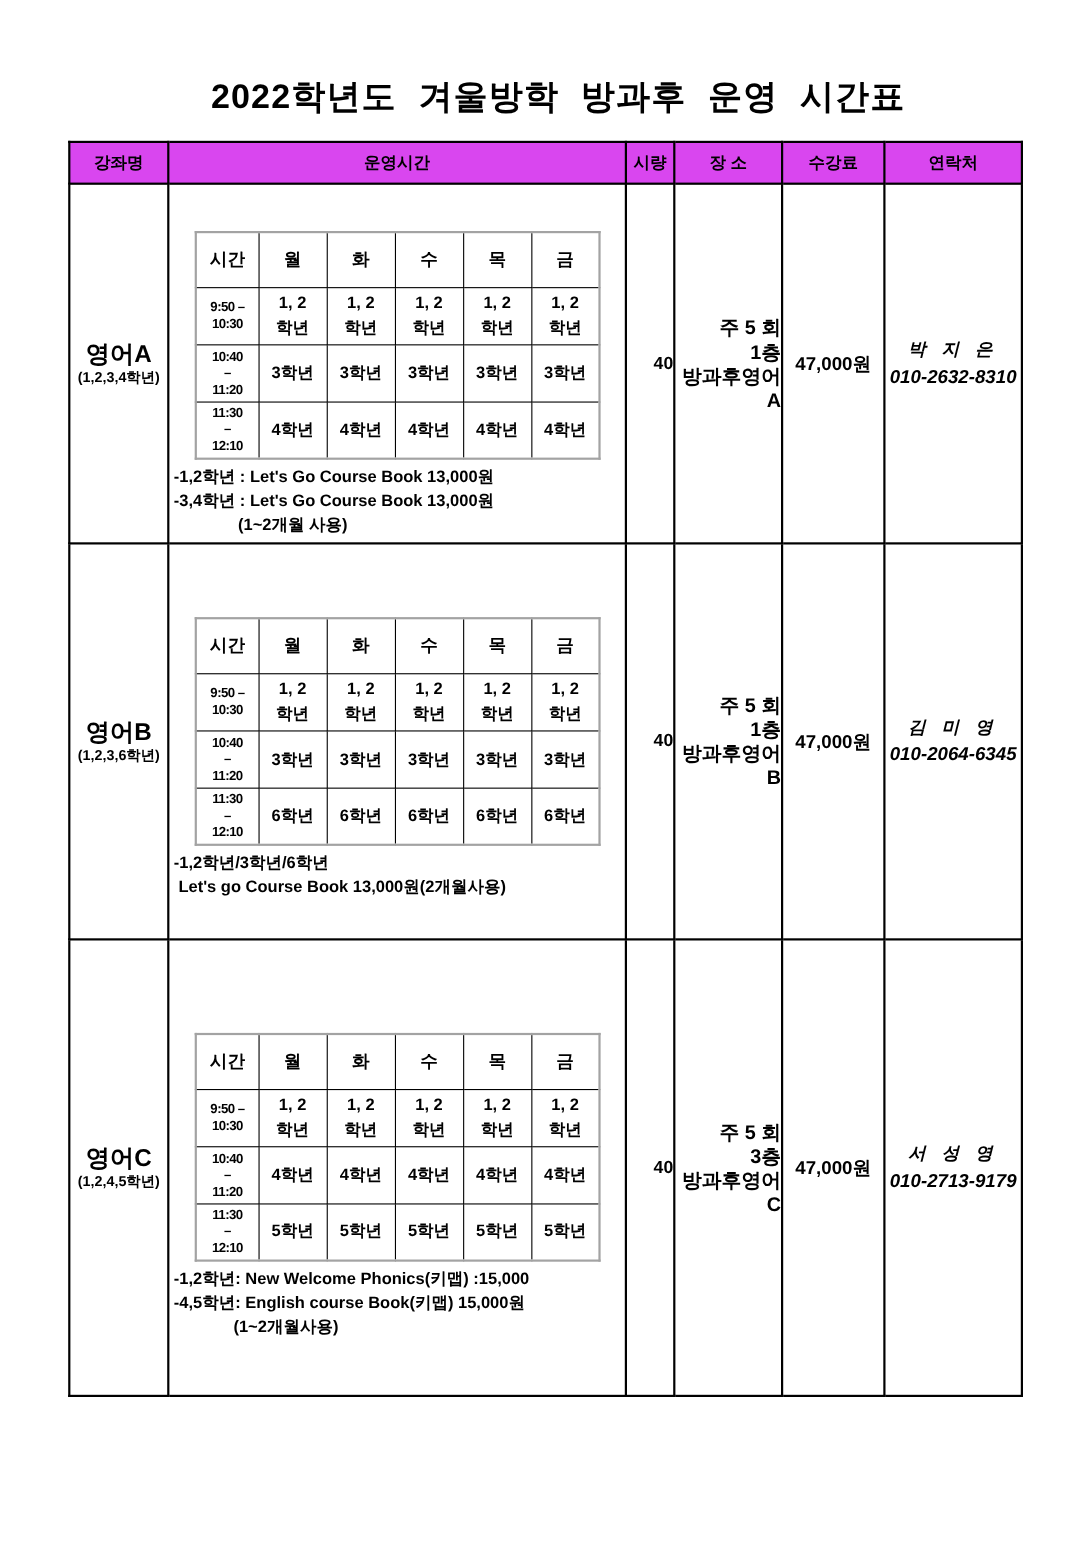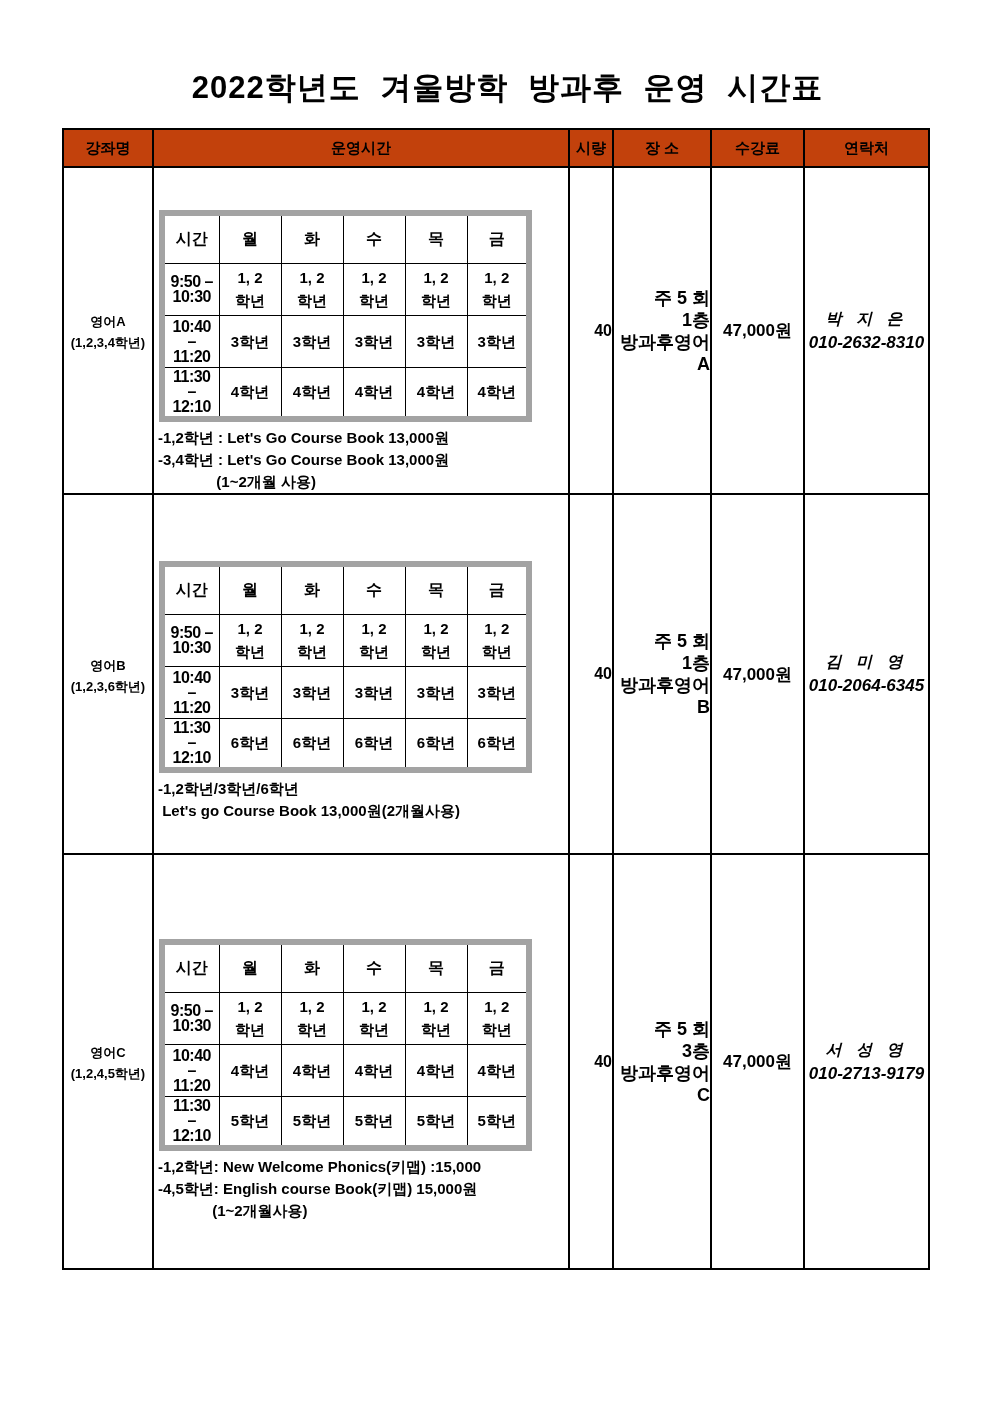--- a/index.html
+++ b/index.html
@@ -27,56 +27,56 @@
     border-collapse: collapse;
     table-layout: fixed;
     margin: 22px 0 0 62px;
     width: 866px;
   }
   table.main th, table.main td {
     border: 2px solid #000;
     padding: 0;
   }
   table.main thead th {
-    background: #c2410c;
+    background: #d946ef;
     height: 38px;
     font-size: 15px;
     text-align: center;
     vertical-align: middle;
   }
   tr.h-a > td { height: 327px; }
   tr.h-b > td { height: 360px; }
   tr.h-c > td { height: 415px; }
 
   td.course-cell { text-align: center; vertical-align: middle; }
-  .course-name  { font-size: 13px; line-height: 24px; }
+  .course-name  { font-size: 22px; line-height: 24px; }
   .course-grades{ font-size: 13px; line-height: 17px; }
 
   td.schedule-cell { vertical-align: top; }
   .schedule-inner { padding-left: 4px; }
   .pad-a { padding-top: 42px; }
   .pad-b { padding-top: 66px; }
   .pad-c { padding-top: 84px; }
 
   table.inner {
     border-collapse: collapse;
-    margin-left: 1px;
-    border: 6px solid #a3a3a3;
+    margin-left: 19px;
+    border: 2px solid #a3a3a3;
   }
   table.inner th, table.inner td {
     border: 1px solid #000;
     text-align: center;
     vertical-align: middle;
     white-space: pre-line;
     padding: 0;
   }
   table.inner th { width: 62px; height: 50px; font-size: 16px; }
   table.inner th:first-child { width: 57px; }
   table.inner td { height: 52px; font-size: 15px; line-height: 23px; }
-  table.inner td.time { font-size: 16px; line-height: 15px; letter-spacing: -0.5px; }
+  table.inner td.time { font-size: 12px; line-height: 15px; letter-spacing: -0.5px; }
 
   .notes {
     margin-top: 5px;
     white-space: pre;
     font-size: 15px;
     line-height: 22px;
   }
 
   td.hours-cell { text-align: right; vertical-align: middle; font-size: 16px; }
   td.location-cell {

